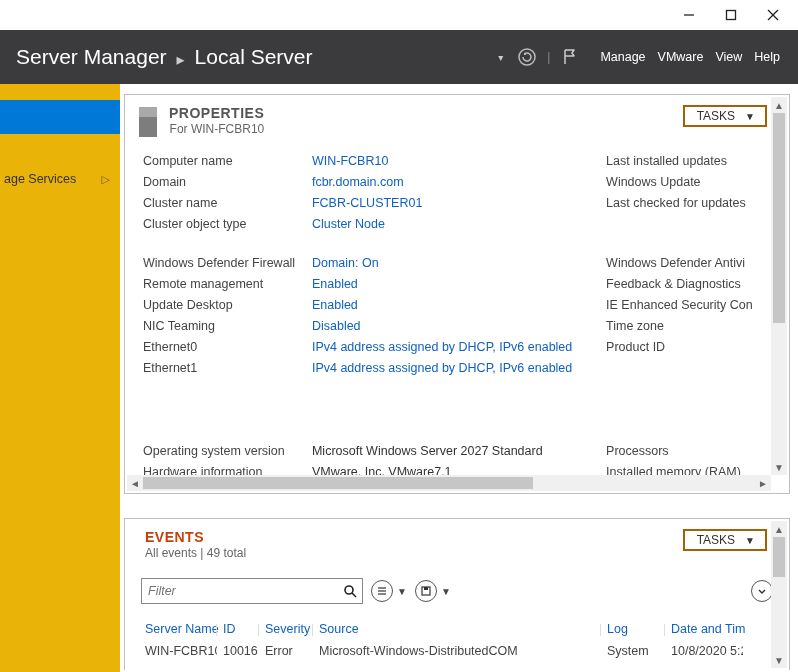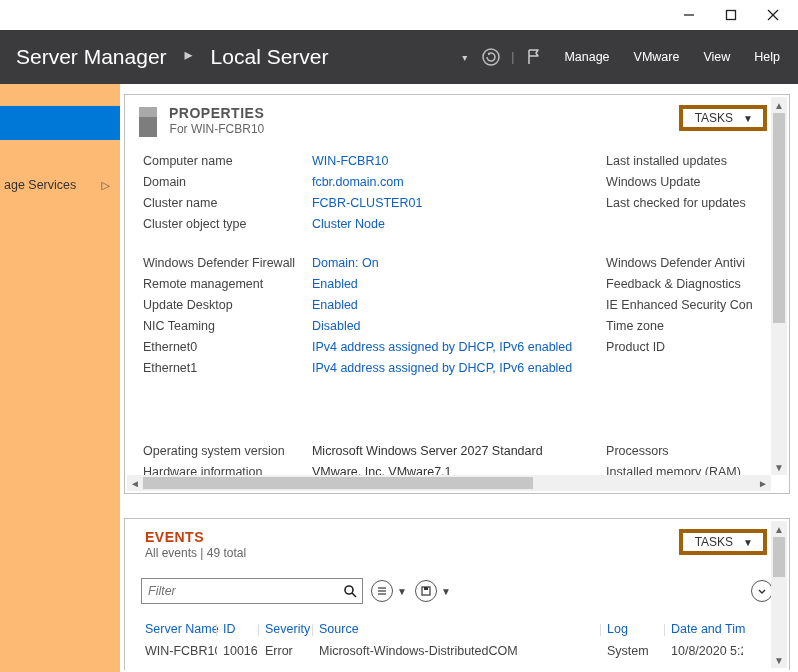--- a/index.html
+++ b/index.html
@@ -5,44 +5,44 @@
 * { box-sizing: border-box; margin: 0; padding: 0; }
 body { font-family: "Segoe UI", Arial, sans-serif; font-size: 12px; color: #333; background: #fff; width: 798px; height: 672px; overflow: hidden; }
 
 
 .titlebar { height: 30px; background: #fff; display: flex; justify-content: flex-end; align-items: center; padding-right: 4px; }
 .titlebar .tbtn { width: 42px; height: 28px; display: flex; align-items: center; justify-content: center; font-size: 14px; cursor: default; }
 .titlebar .tbtn svg { display: block; }
 
 
 .headerbar { height: 54px; background: #3b3b3d; color: #fff; display: flex; align-items: center; padding: 0 18px 0 16px; }
-.headerbar .breadcrumb { font-size: 21px; font-weight: 300; display: flex; align-items: flex-start; gap: 18px; flex: 1; }
+.headerbar .breadcrumb { font-size: 21px; font-weight: 300; display: flex; align-items: flex-end; gap: 10px; flex: 1; }
 .headerbar .breadcrumb .arrow { font-size: 16px; color: #ccc; }
 .headerbar .headicons { display: flex; align-items: center; gap: 8px; margin-right: 18px; }
 .headerbar .headicons .hi { width: 24px; height: 24px; display: flex; align-items: center; justify-content: center; color: #ccc; }
 .headerbar .headicons .dropcaret { font-size: 10px; color: #ccc; margin-right: 4px;}
 .headerbar .headicons .pipe { color: #888; }
-.headerbar .menus { display: flex; gap: 24px; font-size: 12.5px; }
+.headerbar .menus { display: flex; gap: 12px; font-size: 12.5px; }
 .headerbar .menus span { cursor: default; }
 
 
 .main { display: flex; height: calc(672px - 30px - 54px); }
-.sidebar { width: 120px; border-right: none; padding-top: 22px; background: #fdba74; }
+.sidebar { width: 120px; border-right: none; padding-top: 16px; background: #eab308; }
 .sidebar .selected { background: #0078d7; height: 34px; }
 .sidebar .svcitem { display: flex; align-items: center; justify-content: space-between; padding: 8px 10px 8px 4px; font-size: 12.5px; color: #333; white-space: nowrap; }
 .content { flex: 1; padding: 10px 8px 0 4px; overflow: hidden; }
 
 
 .panel { border: 1px solid #bfbfbf; margin-bottom: 24px; position: relative; }
 .panel-inner { padding: 10px 14px 8px 14px; }
 .panel-head { display: flex; align-items: flex-start; text-align: right; }
 .panel-head .srvicon { width: 18px; height: 30px; background: linear-gradient(#a9a9a9 0 35%, #7d7d7d 35% 100%); margin-right: 12px; margin-top:2px;}
 .panel-head .titles .t1 { font-size: 14px; font-weight: 600; color: #555; letter-spacing: .5px; }
 .panel-head .titles .t2 { font-size: 12px; color: #666; margin-top: 1px; }
-.tasksbtn { position: absolute; top: 10px; right: 22px; border: 4px solid #a16207; padding: 2px 10px 2px 12px; font-size: 12px; display: flex; align-items: center; gap: 10px; background:#fff;}
+.tasksbtn { position: absolute; top: 10px; right: 22px; border: 2px solid #a16207; padding: 2px 10px 2px 12px; font-size: 12px; display: flex; align-items: center; gap: 10px; background:#fff;}
 .tasksbtn .caret { font-size: 10px; }
 
 .propbody { display: flex; margin-top: 14px; margin-left: 4px; font-size: 12.5px; }
 .col { }
 .col.labels1 { width: 170px; color: #444; }
 .col.values1 { width: 296px; }
 .col.labels2 { width: 170px; color: #444; white-space: nowrap; overflow: hidden; }
 .row { height: 21px; line-height: 21px; white-space: nowrap; overflow: hidden; }
 .gap { height: 18px; }
 .biggap { height: 62px; }

